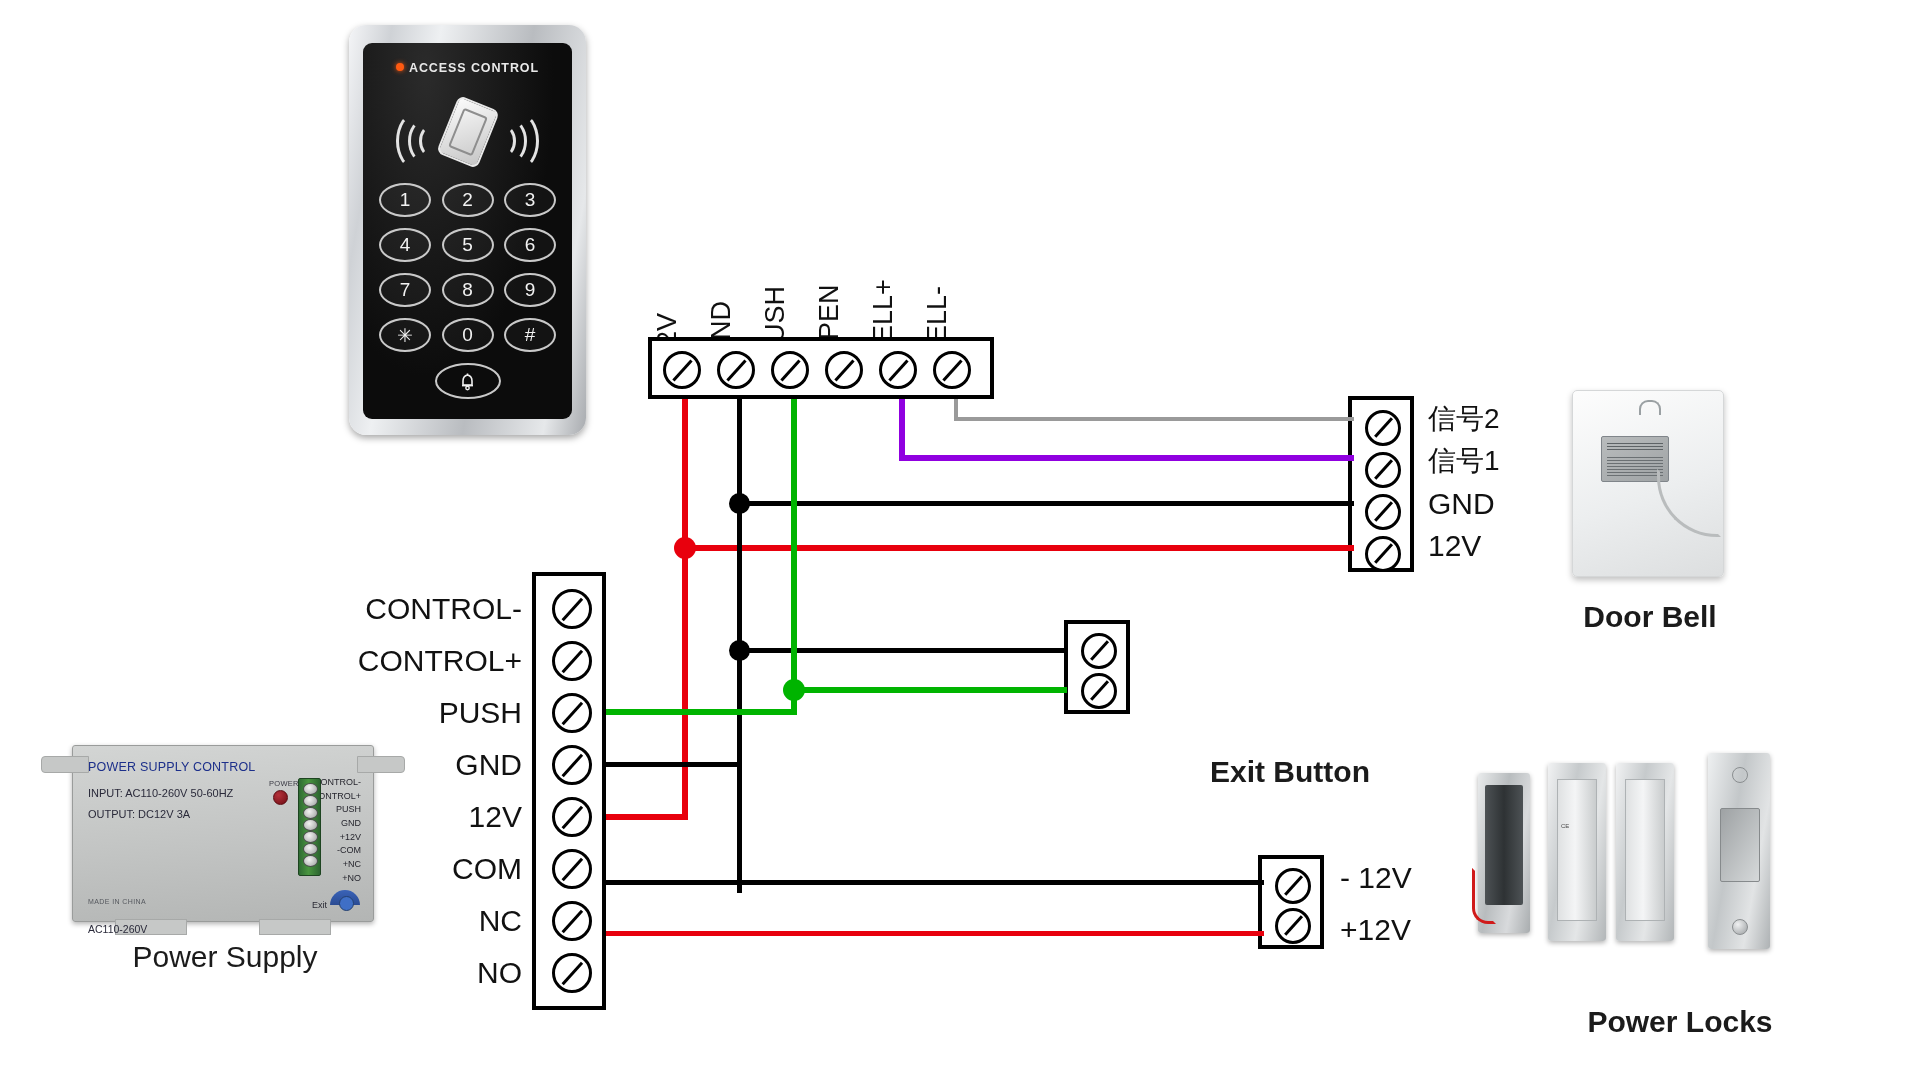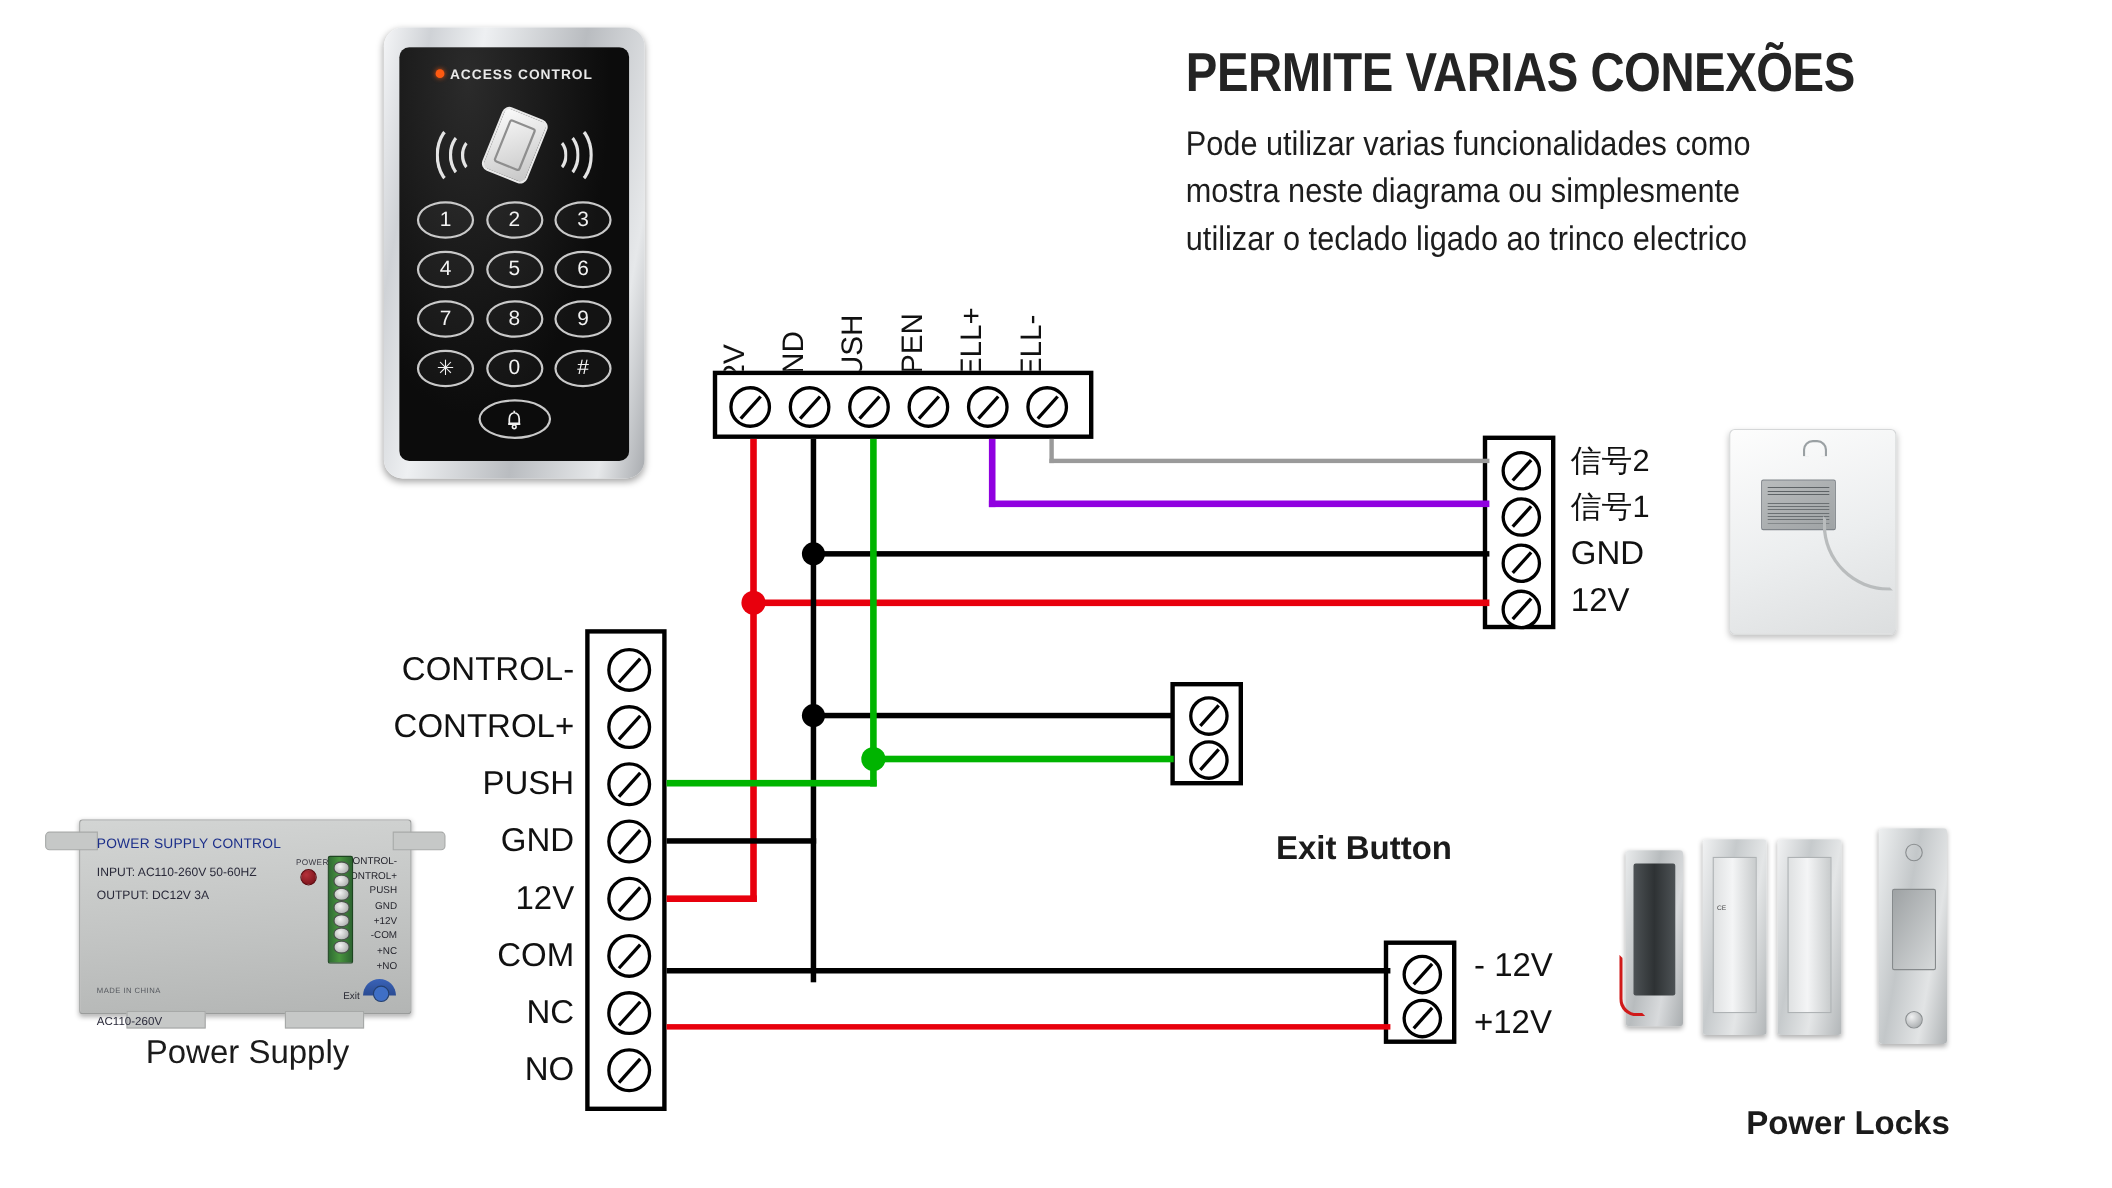--- a/index.html
+++ b/index.html
@@ -120,21 +120,21 @@
   #exitbtn .t-door{position:absolute;left:0;right:0;top:20px;text-align:center;
     font-size:13px;font-weight:700;letter-spacing:1.6px;color:#2b2b2b;}
   #exitbtn .t-exit{position:absolute;left:0;right:0;bottom:6px;text-align:center;
     font-size:13px;font-weight:700;letter-spacing:1.6px;color:#2b2b2b;}
   #exitbtn .keyicon{position:absolute;left:50%;top:40px;margin-left:-22px;width:44px;height:18px;}
   #exitbtn .keyicon .ring{position:absolute;left:0;top:1px;width:15px;height:15px;border-radius:50%;
     border:4px solid #2b2b2b;box-sizing:border-box;}
   #exitbtn .keyicon .shaft{position:absolute;left:13px;top:6px;width:30px;height:4px;background:#2b2b2b;}
   #exitbtn .keyicon .t1{position:absolute;left:31px;top:6px;width:4px;height:9px;background:#2b2b2b;}
   #exitbtn .keyicon .t2{position:absolute;left:39px;top:6px;width:4px;height:9px;background:#2b2b2b;}
-  #exit-cap{left:1110px;top:755px;width:260px;text-align:center;font-size:30px;font-weight:700;}
+  #exit-cap{left:1110px;top:755px;width:260px;text-align:right;font-size:30px;font-weight:700;}
 
   
   #doorbell{left:1572px;top:390px;width:150px;height:185px;border-radius:5px;
     background:linear-gradient(160deg,#fdfdfd,#eceeef 55%,#dcdedf);
     box-shadow:0 3px 6px rgba(0,0,0,.25);border:1px solid #d5d7d8;}
   #doorbell .hook{position:absolute;left:50%;top:9px;margin-left:-9px;width:18px;height:13px;
     border:2px solid #9aa0a3;border-bottom:none;border-radius:9px 9px 0 0;}
   #doorbell .plate{position:absolute;left:28px;top:45px;width:66px;height:44px;
     background:linear-gradient(150deg,#b9bcbd,#9fa3a5);border:1px solid #80858a;border-radius:2px;}
   #doorbell .plate:before{content:"";position:absolute;left:5px;top:5px;right:5px;height:8px;
@@ -151,28 +151,20 @@
   .lockbody{position:absolute;border-radius:3px;box-shadow:0 2px 5px rgba(0,0,0,.3);}
   #locks-cap{left:1470px;top:1005px;width:420px;text-align:center;font-size:30px;font-weight:700;}
 
   .mini{position:absolute;font-size:8px;color:#3a3a3a;}
 </style>
 </head>
 <body>
 
 <div id="stage">
 
-  <div class="abs" id="headline">
-    <div class="h1">PERMITE VARIAS CONEXÕES</div>
-    <div class="para">
-      <div>Pode utilizar varias funcionalidades como</div>
-      <div>mostra neste diagrama ou simplesmente</div>
-      <div>utilizar o teclado ligado ao trinco electrico</div>
-    </div>
-  </div>
 
   <div class="abs" id="keypad">
     <div class="face">
       <div class="brandrow">
         <span class="led"></span><span>ACCESS CONTROL</span>
       </div>
       <div class="cardzone">
         <div class="wavearc wl3"></div>
           <div class="wavearc wl2"></div>
           <div class="wavearc wl1"></div>
@@ -345,20 +337,21 @@
   </div>
   <div class="abs" id="psu-cap">Power Supply</div>
 
   <div class="abs" id="exit-cap">Exit Button</div>
 
   <div class="abs" id="doorbell">
     <div class="hook"></div>
     <div class="plate"></div>
     <div class="cablearc"></div>
   </div>
+  <div class="abs" id="db-cap">Door Bell</div>
 
   <div class="abs" id="locks">
 
     <div class="lockbody" style="left:8px;top:28px;width:52px;height:160px;
                 background:linear-gradient(100deg,#e9ebec,#b8bcbe 40%,#d8dadc 70%,#a9adaf);">
       <div style="position:absolute;left:7px;top:12px;right:7px;height:120px;
                   background:linear-gradient(90deg,#4d5255,#2e3234 50%,#4d5255);border-radius:2px;"></div>
       <div style="position:absolute;left:-6px;top:95px;width:18px;height:50px;
                   border:3px solid transparent;border-left-color:#d01a1a;border-bottom-color:#d01a1a;
                   border-radius:0 0 0 16px;"></div>

